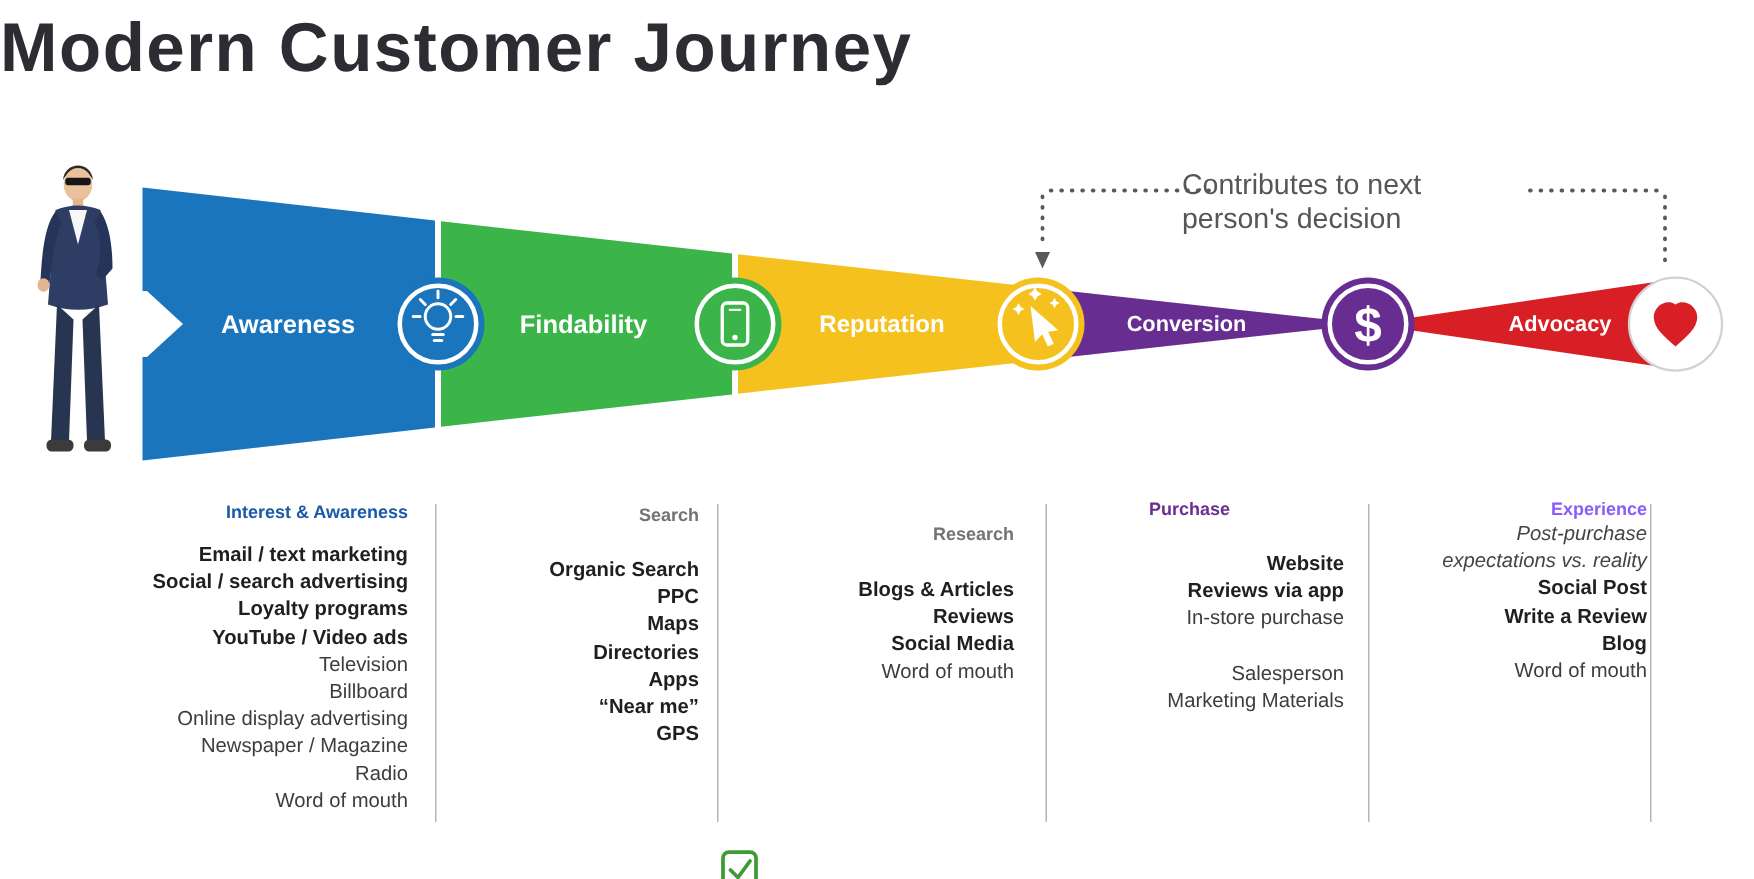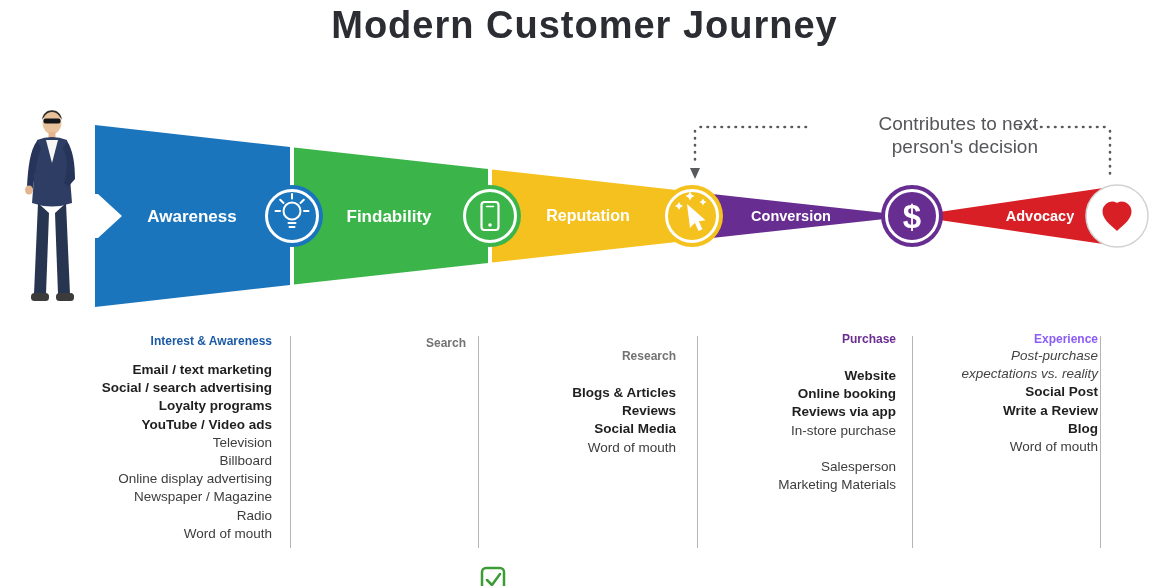--- a/index.html
+++ b/index.html
@@ -1,25 +1,25 @@
 <!DOCTYPE html>
 <html><head>
 <meta charset="utf-8">
 <style>
   html,body{margin:0;padding:0;}
   body{
     width:1169px;height:586px;position:relative;overflow:hidden;background:#ffffff;
     font-family:"Liberation Sans",sans-serif;
   }
   .title{
-    position:absolute;top:4px;left:0;width:100%;text-align:center;
-    font-size:38px;font-weight:800;color:#2b2d33;letter-spacing:1px;
+    position:absolute;top:4px;left:0;width:100%;
+    font-size:46px;font-weight:800;color:#2b2d33;letter-spacing:1px;
   }
   .annotation{
-    position:absolute;top:112px;left:788px;width:250px;text-align:right;
+    position:absolute;top:112px;left:788px;width:250px;text-align:left;
     font-size:19px;color:#55565a;line-height:23px;
   }
   svg.funnel{position:absolute;top:0;left:0;}
   .col{position:absolute;text-align:right;}
   .col .hdr{font-size:12px;font-weight:700;}
   .col .items{margin-top:13px;}
   .item{font-size:13.5px;line-height:18.2px;color:#3d3d3d;white-space:nowrap;}
   .item.bold{font-weight:700;color:#1f1f1f;}
   .item.italic{font-style:italic;color:#444444;}
   .item.spacer{height:18px;}
@@ -138,35 +138,43 @@
       <div class="item regular">Television</div>
       <div class="item regular">Billboard</div>
       <div class="item regular">Online display advertising</div>
       <div class="item regular">Newspaper / Magazine</div>
       <div class="item regular">Radio</div>
       <div class="item regular">Word of mouth</div>
     </div>
 </div>
 <div class="col" style="left:320px;top:336px;width:146px">
   <div class="hdr" style="color: #737373;">Search</div>
+  <div class="items" style="margin-top:21px">
+      <div class="item bold">Organic Search</div>
+      <div class="item bold">PPC</div>
+      <div class="item bold">Maps</div>
+      <div class="item bold">Directories</div>
+      <div class="item bold">Apps</div>
+      <div class="item bold">“Near me”</div>
+      <div class="item bold">GPS</div>
+    </div>
 </div>
 <div class="col" style="left:530px;top:337px;width:146px">
   <div class="hdr" style="color: #737373; margin-top: 12px;">Research</div>
   <div class="items" style="margin-top:21px">
       <div class="item bold">Blogs &amp; Articles</div>
       <div class="item bold">Reviews</div>
       <div class="item bold">Social Media</div>
       <div class="item regular">Word of mouth</div>
     </div>
 </div>
 <div class="col" style="left:690px;top:332px;width:206px">
-  <div class="hdr" style="color: rgb(107, 45, 144);">Purchase</div>
+  <div class="hdr" style="color: rgb(107, 45, 144); text-align: center;">Purchase</div>
   <div class="items" style="margin-top:21px">
       <div class="item bold">Website</div>
-      <div class="item bold">Online booking</div>
       <div class="item bold">Reviews via app</div>
       <div class="item regular">In-store purchase</div>
       <div class="item spacer">&nbsp;</div>
       <div class="item regular">Salesperson</div>
       <div class="item regular">Marketing Materials</div>
     </div>
 </div>
 <div class="col" style="left:920px;top:332px;width:178px">
   <div class="hdr" style="color: #8b5cf6;">Experience</div>
   <div class="items" style="margin-top:1px">

